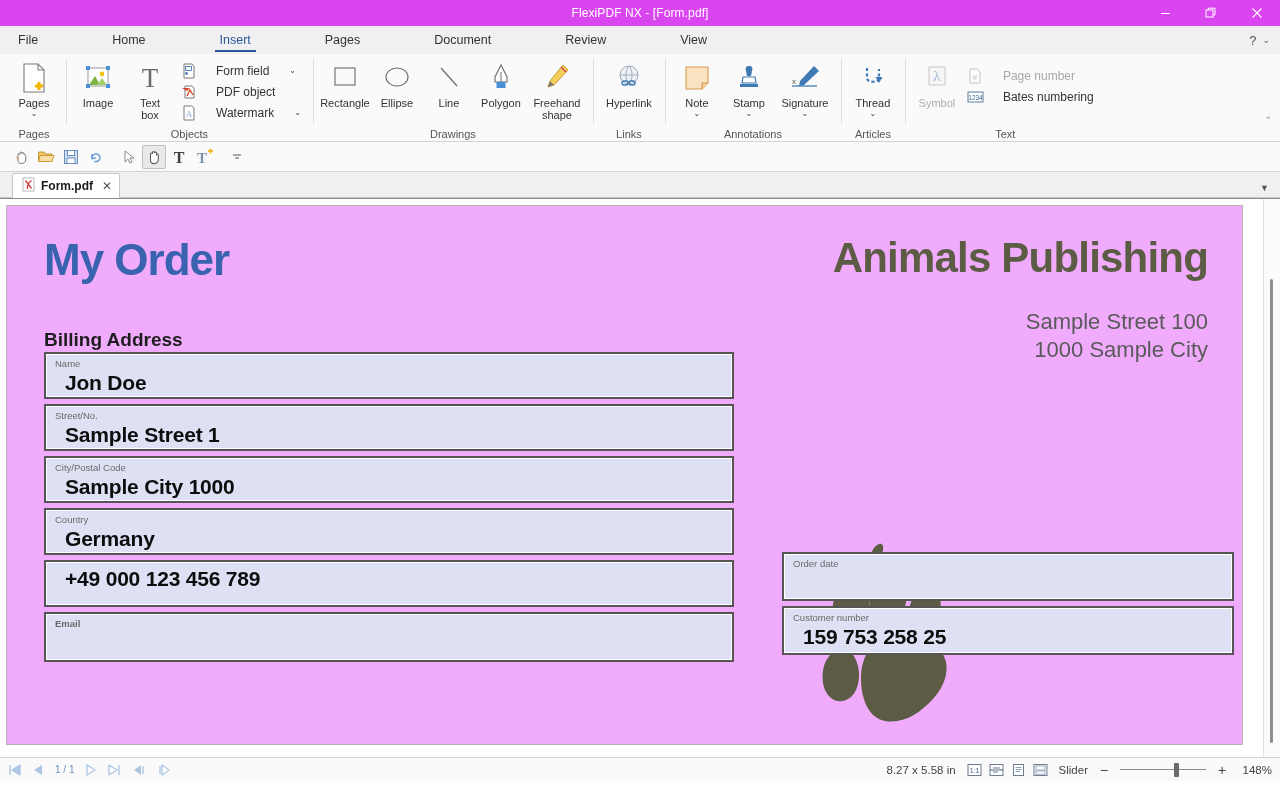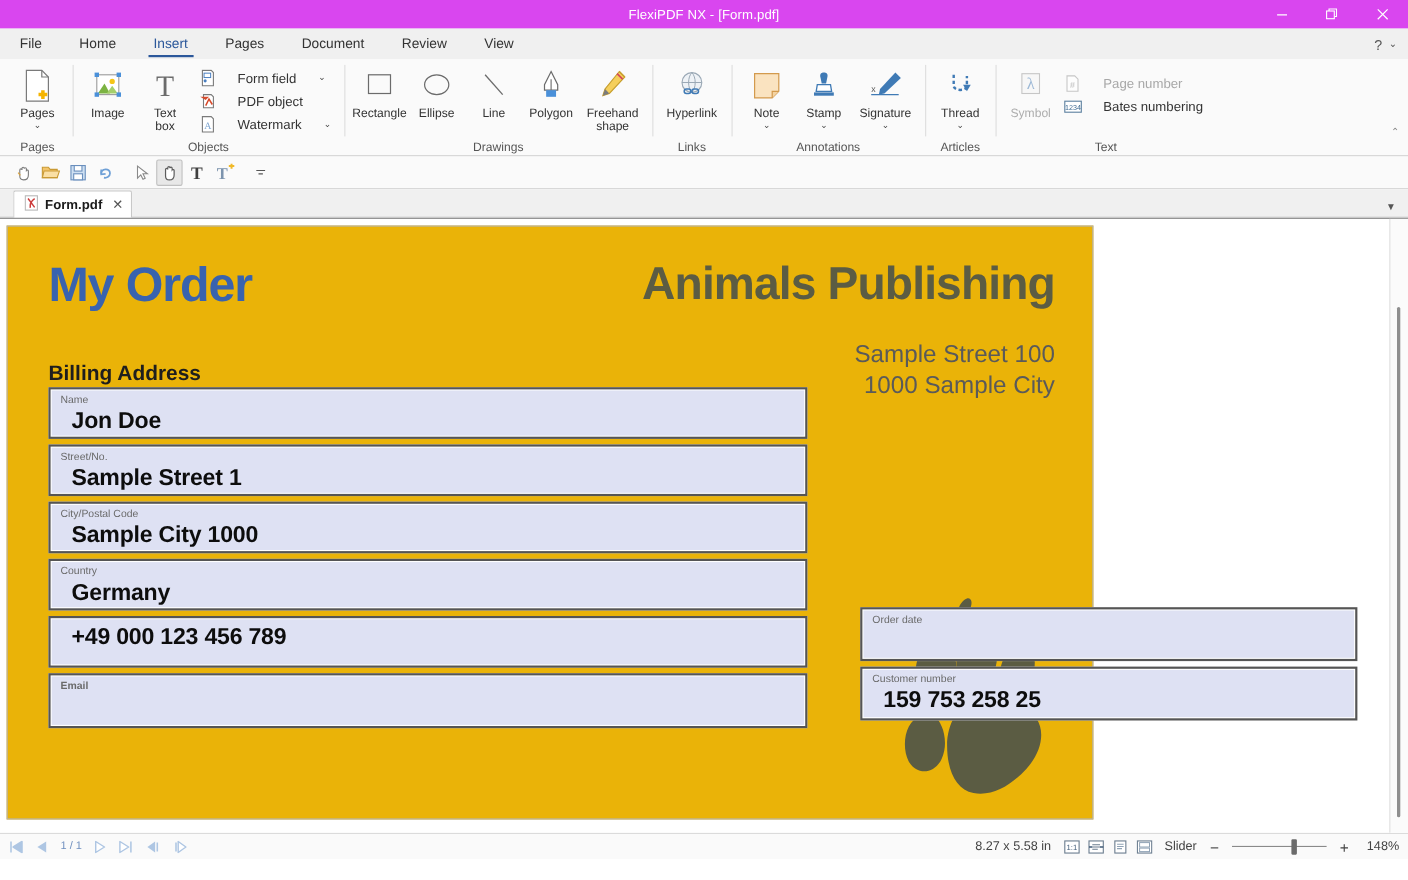--- a/index.html
+++ b/index.html
@@ -23,21 +23,21 @@
   .win-btns { margin-left: auto; display: flex; height: 26px; z-index: 3; }
   .win-btn {
     width: 46px; height: 26px; display: flex; align-items: center; justify-content: center;
     color: #fff;
   }
   .win-btn svg { display: block; }
 
   
   .ribbon-tabs {
     height: 28px; background: #f0f0f0; display: flex; align-items: stretch;
-    position: relative; border-bottom: 0px;
+    position: relative; border-bottom: 0px; gap: 40px;
   }
   .rtab {
     padding: 0 17px; font-size: 12.5px; color: #333;
     display: flex; align-items: center; position: relative; cursor: default;
   }
   .rtab:first-child { padding-left: 18px; }
   .rtab.active { color: #2b579a; font-weight: normal; }
   .rtab.active::after {
     content: ""; position: absolute; left: 12px; right: 12px; bottom: 2px;
     height: 2px; background: #2b579a;
@@ -124,21 +124,21 @@
   }
 
   
   .viewer {
     position: relative; height: 559px; background: #ffffff;
     border-top: 1px solid #8a8a8a;
     display: flex;
   }
   .page-area { flex: 1; position: relative; overflow: hidden; padding: 6px 0 0 6px; }
   .page {
-    position: relative; width: 988px; height: 540px; background: #eab308;
+    position: relative; width: 1237px; height: 540px; background: #f0abfc;
     border: 1px solid #b4b4b4;
     box-shadow: 0 0 0 0 rgba(0,0,0,0);
   }
   .vscroll {
     width: 17px; background: #fbfbfb; border-left: 1px solid #e0e0e0;
     position: relative;
   }
   .vthumb {
     position: absolute; left: 6px; width: 3px; top: 80px; bottom: 14px;
     background: #8f8f8f; border-radius: 2px; cursor: default;

